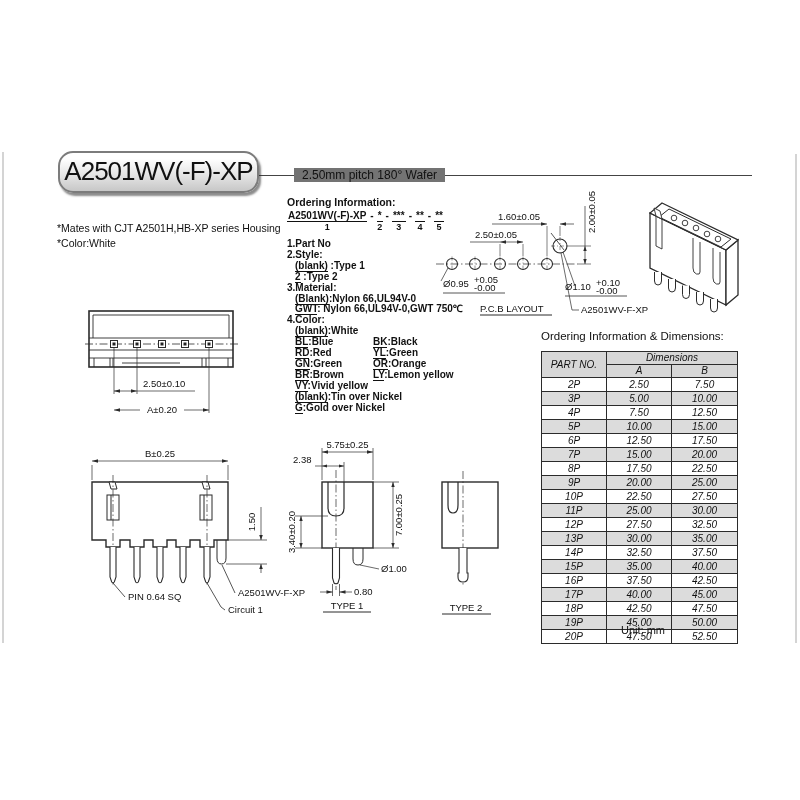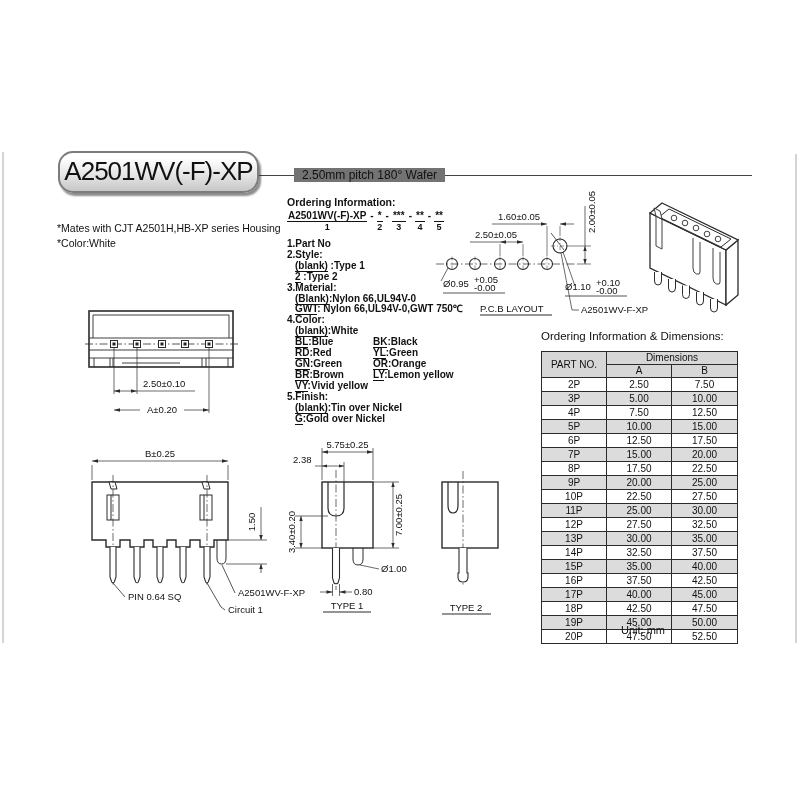--- a/index.html
+++ b/index.html
@@ -29,21 +29,21 @@
   .cn{font-size:9px;margin-top:1px;line-height:9px;}
   .cd{line-height:11px;}
   #ord-lines{margin-top:7px;}
   .oline{position:relative;font-size:10px;line-height:10.9px;white-space:pre;}
   .oline.ind{padding-left:8px;}
   .col2{position:absolute;left:86px;top:0;}
   .uline{border-bottom:1px solid #111;text-align:right;}
   
   #tbl-heading{left:541px;top:330px;font-size:11.5px;}
   #dim-table{left:541px;top:351px;}
-  #dim-table table{border-collapse:collapse;table-layout:fixed;width:196px;font-size:10px;}
+  #dim-table table{border-collapse:collapse;table-layout:fixed;width:196px;font-size:10px;font-style:italic;}
   #dim-table th,#dim-table td{border:1px solid #2b2b2b;padding:0;text-align:center;font-weight:normal;}
   #dim-table table{border:1.5px solid #2b2b2b;}
   #dim-table thead th{background:#d7d7d7;height:12px;line-height:12px;}
   #dim-table tbody td{height:13px;line-height:13px;}
   #dim-table tbody tr.alt td{background:#dcdcdc;}
   #unit-note{left:541px;top:624px;width:204px;text-align:center;font-size:11px;}
   
   svg{position:absolute;overflow:visible;}
   svg text{font-family:"Liberation Sans",sans-serif;fill:#111;font-size:9.5px;}
   path,rect.ln,circle,polyline,line{vector-effect:none;}
@@ -105,21 +105,20 @@
         <div class="oline"><span><span>3.Material:</span></span></div>
         <div class="oline ind"><span><span class="uline">(Blank)</span><span>:Nylon 66,UL94V-0</span></span></div>
         <div class="oline ind"><span><span class="uline">GWT</span><span>: Nylon 66,UL94V-0,GWT 750℃</span></span></div>
         <div class="oline"><span><span>4.Color:</span></span></div>
         <div class="oline ind"><span><span class="uline">(blank)</span><span>:White</span></span></div>
         <div class="oline ind"><span><span class="uline">BL</span><span>:Blue</span></span><span class="col2"><span class="uline">BK</span><span>:Black</span></span></div>
         <div class="oline ind"><span><span class="uline">RD</span><span>:Red</span></span><span class="col2"><span class="uline">YL</span><span>:Green</span></span></div>
         <div class="oline ind"><span><span class="uline">GN</span><span>:Green</span></span><span class="col2"><span class="uline">OR</span><span>:Orange</span></span></div>
         <div class="oline ind"><span><span class="uline">BR</span><span>:Brown</span></span><span class="col2"><span class="uline">LY</span><span>:Lemon yellow</span></span></div>
         <div class="oline ind"><span><span class="uline">VY</span><span>:Vivid yellow</span></span></div>
-        <div class="oline"><span><span>5.Finish:</span></span></div>
         <div class="oline ind"><span><span class="uline">(blank)</span><span>:Tin over Nickel</span></span></div>
         <div class="oline ind"><span><span class="uline">G</span><span>:Gold over Nickel</span></span></div>
       </div>
   </div>
 
   <svg style="left:428px;top:186px;" width="230" height="136" viewBox="0 0 230 136">
     <g stroke="#2b2b2b" fill="none">
       <line x1="8" y1="78" x2="150" y2="78" stroke-width="0.7" stroke-dasharray="8 2.5 1.5 2.5"></line>
       <g stroke-width="1.1">
         <circle cx="24" cy="78" r="5.5"></circle>

